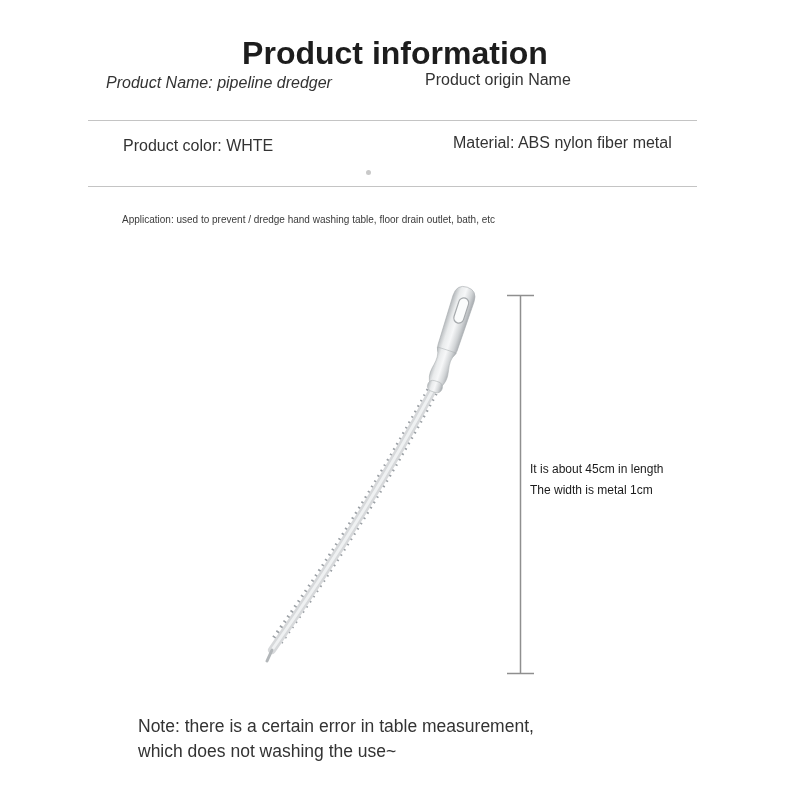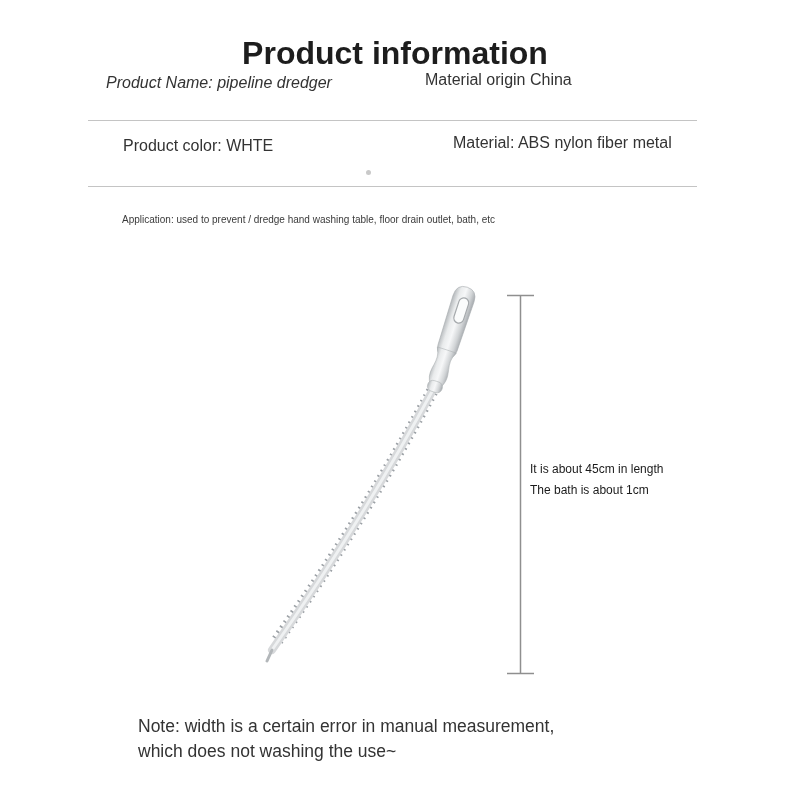--- a/index.html
+++ b/index.html
@@ -86,21 +86,21 @@
   }
 </style>
 </head>
 <body>
 
 <div class="page">
 
   <h1 class="title">Product information</h1>
 
   <span class="cell r1l">Product Name: pipeline dredger</span>
-  <span class="cell r1r">Material origin China</span>
+  <span class="cell r1r">Product origin Name</span>
 
   <div class="divider d1"></div>
 
   <span class="cell r2l">Product color: WHTE</span>
   <span class="cell r2r">Material: ABS nylon fiber metal</span>
 
   <div class="sep-dot"></div>
 
   <div class="divider d2"></div>
 
@@ -133,21 +133,21 @@
 
     <g stroke="#8f8f8f" stroke-width="1.5">
       <line x1="520.5" y1="295.5" x2="520.5" y2="673.5"></line>
       <line x1="507" y1="295.5" x2="534" y2="295.5"></line>
       <line x1="507" y1="673.5" x2="534" y2="673.5"></line>
     </g>
   </svg>
 
   <div class="dim-label">
     <div>It is about 45cm in length</div>
-    <div>The bath is about 1cm</div>
+    <div>The width is metal 1cm</div>
   </div>
 
   <div class="note">
-    <div>Note: width is a certain error in manual measurement,</div>
+    <div>Note: there is a certain error in table measurement,</div>
     <div>which does not washing the use~</div>
   </div>
 
 </div>
 
 </body></html>

